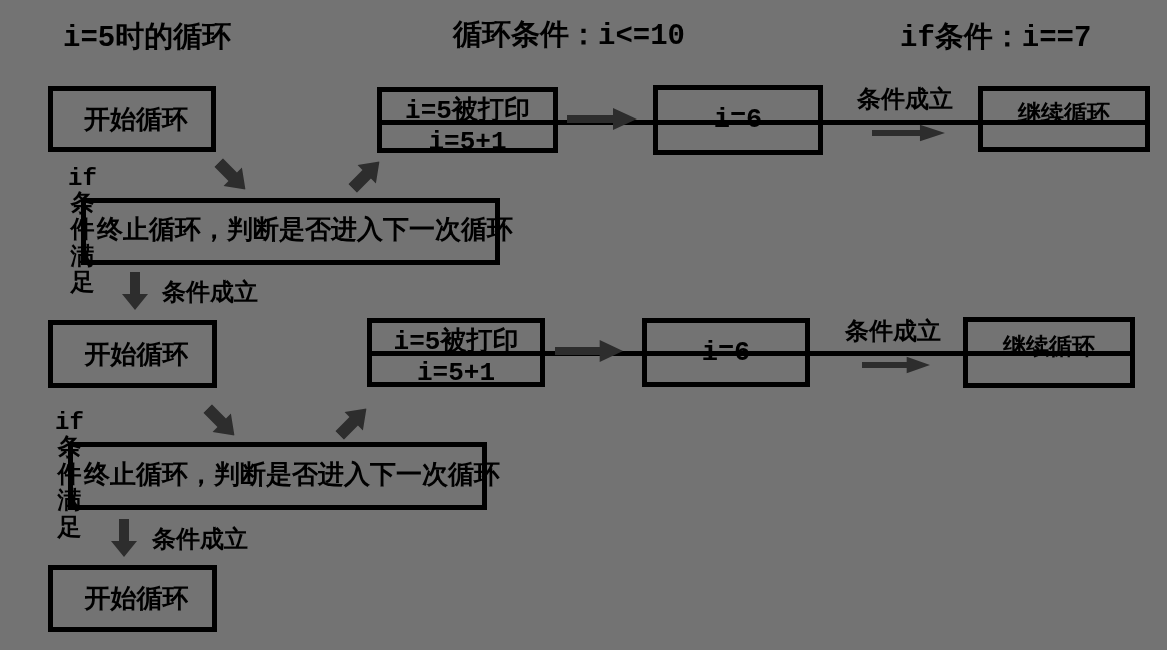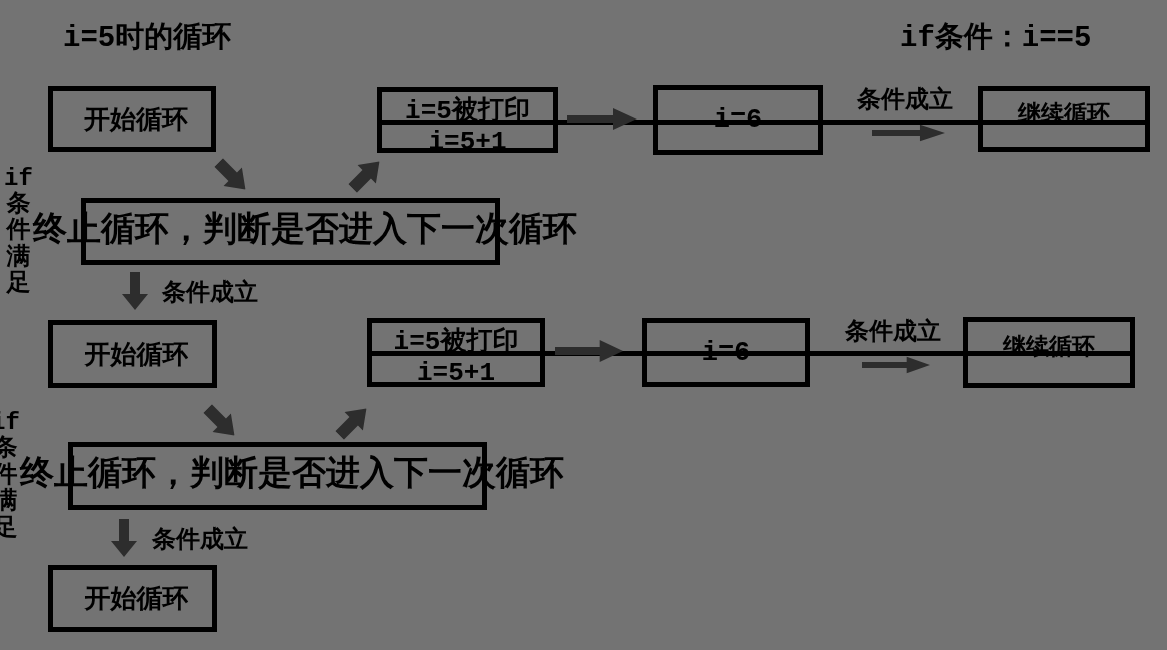--- a/index.html
+++ b/index.html
@@ -13,34 +13,35 @@
     display:flex;align-items:center;justify-content:center;font-weight:bold;z-index:2;text-align:center;
   }
   .box-a{font-size:26px;padding-left:8px;}
   .box-c{font-size:27px;}
   .box-d{font-size:23px;}
   .box-d .lift{transform:translateY(-6px);}
   .box-b{flex-direction:column;justify-content:space-between;font-size:26px;}
   .box-b .half{flex:1 1 50%;display:flex;align-items:center;justify-content:center;width:100%;}
   .box-if{flex-direction:row;line-height:1.1;}
   .box-if .l1{font-size:24px;}
-  .box-if .l2{font-size:34px;white-space:nowrap;}
+  .box-if .l2{font-size:26px;white-space:nowrap;}
   .hline{position:absolute;background:#000;height:5px;z-index:5;}
   .lbl{position:absolute;font-weight:bold;font-size:24px;white-space:nowrap;z-index:4;}
   .arrow{position:absolute;z-index:6;}
   .arrow svg{display:block;width:100%;height:100%;}
   .arrow polygon{fill:#2d2d2d;}
 </style>
 </head>
 <body>
 
 <div id="canvas">
 
   <div class="title" style="left:63px;top:17px;">i=5时的循环</div>
-  <div class="title" style="left:900px;top:17px;">if条件：i==5</div>
+  <div class="title" style="left:453px;top:15px;">循环条件：i&lt;=10</div>
+  <div class="title" style="left:900px;top:17px;">if条件：i==7</div>
 
   <div class="box box-a" style="left:48px;top:86px;width:168px;height:66px;">
     <span>开始循环</span>
   </div>
 
   <div class="box box-b" style="left:377px;top:87px;width:181px;height:66px;">
     <div class="half">i=5被打印</div>
     <div class="half">i=5+1</div>
   </div>
 

